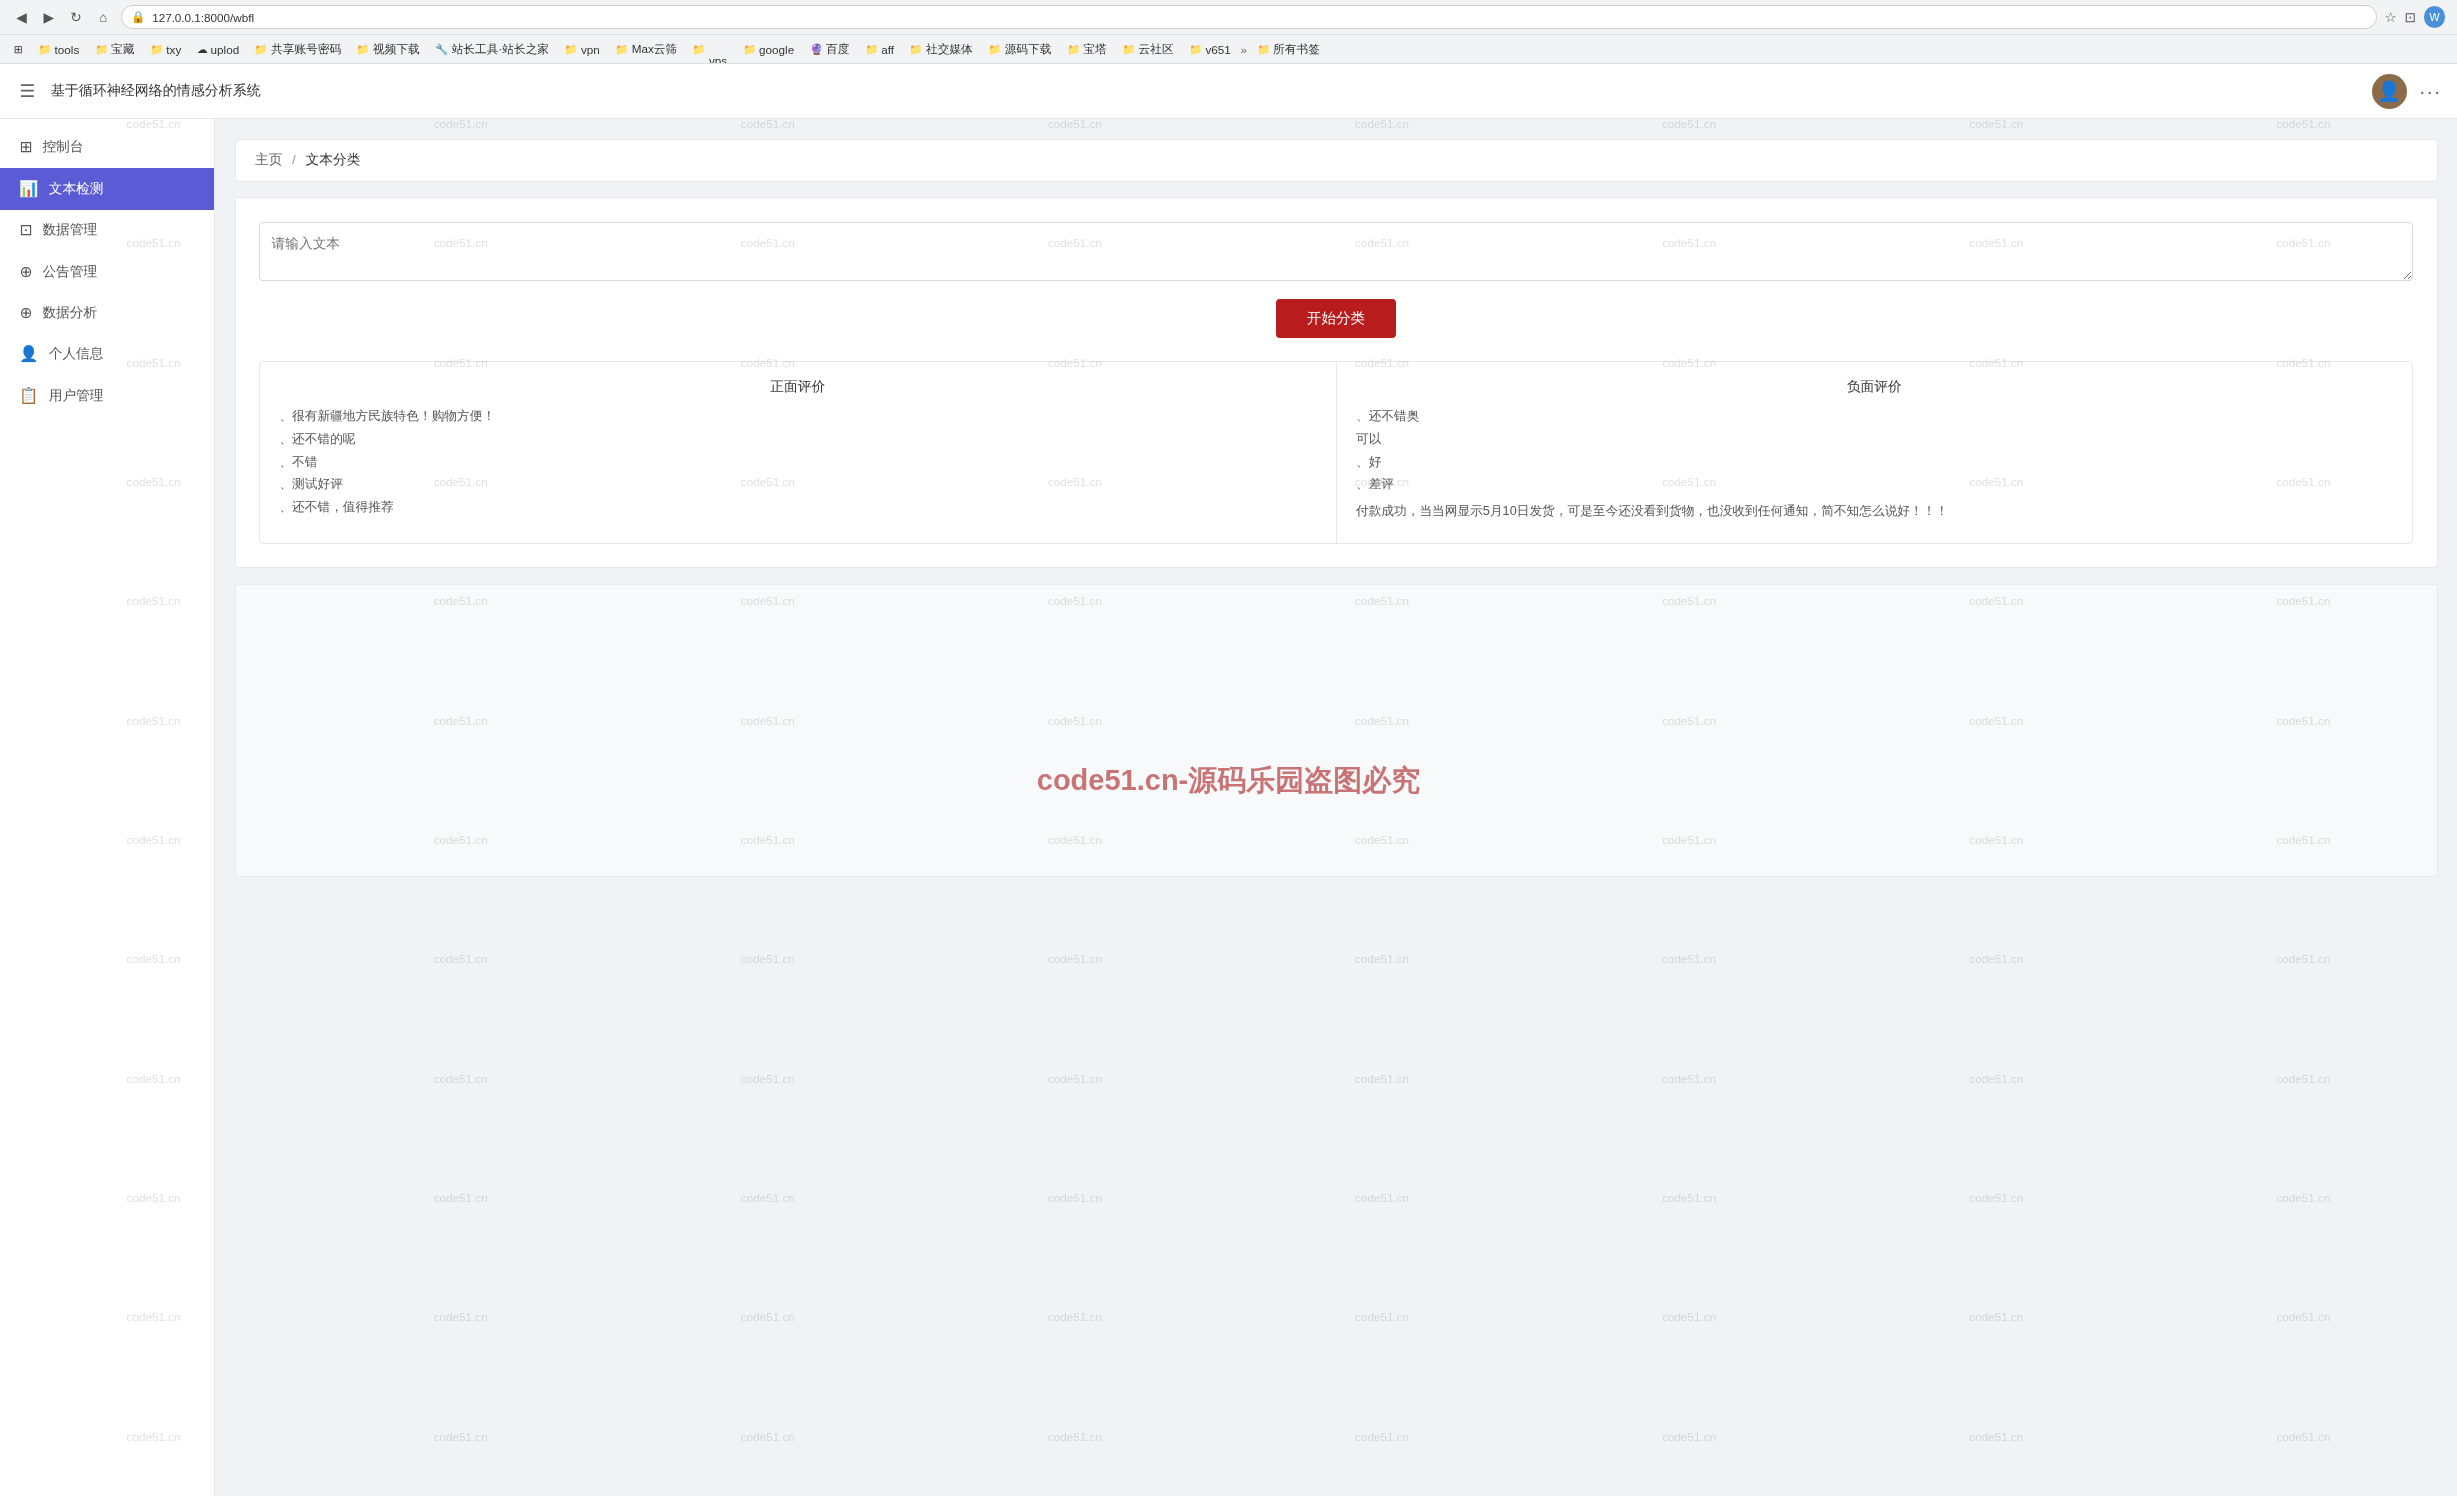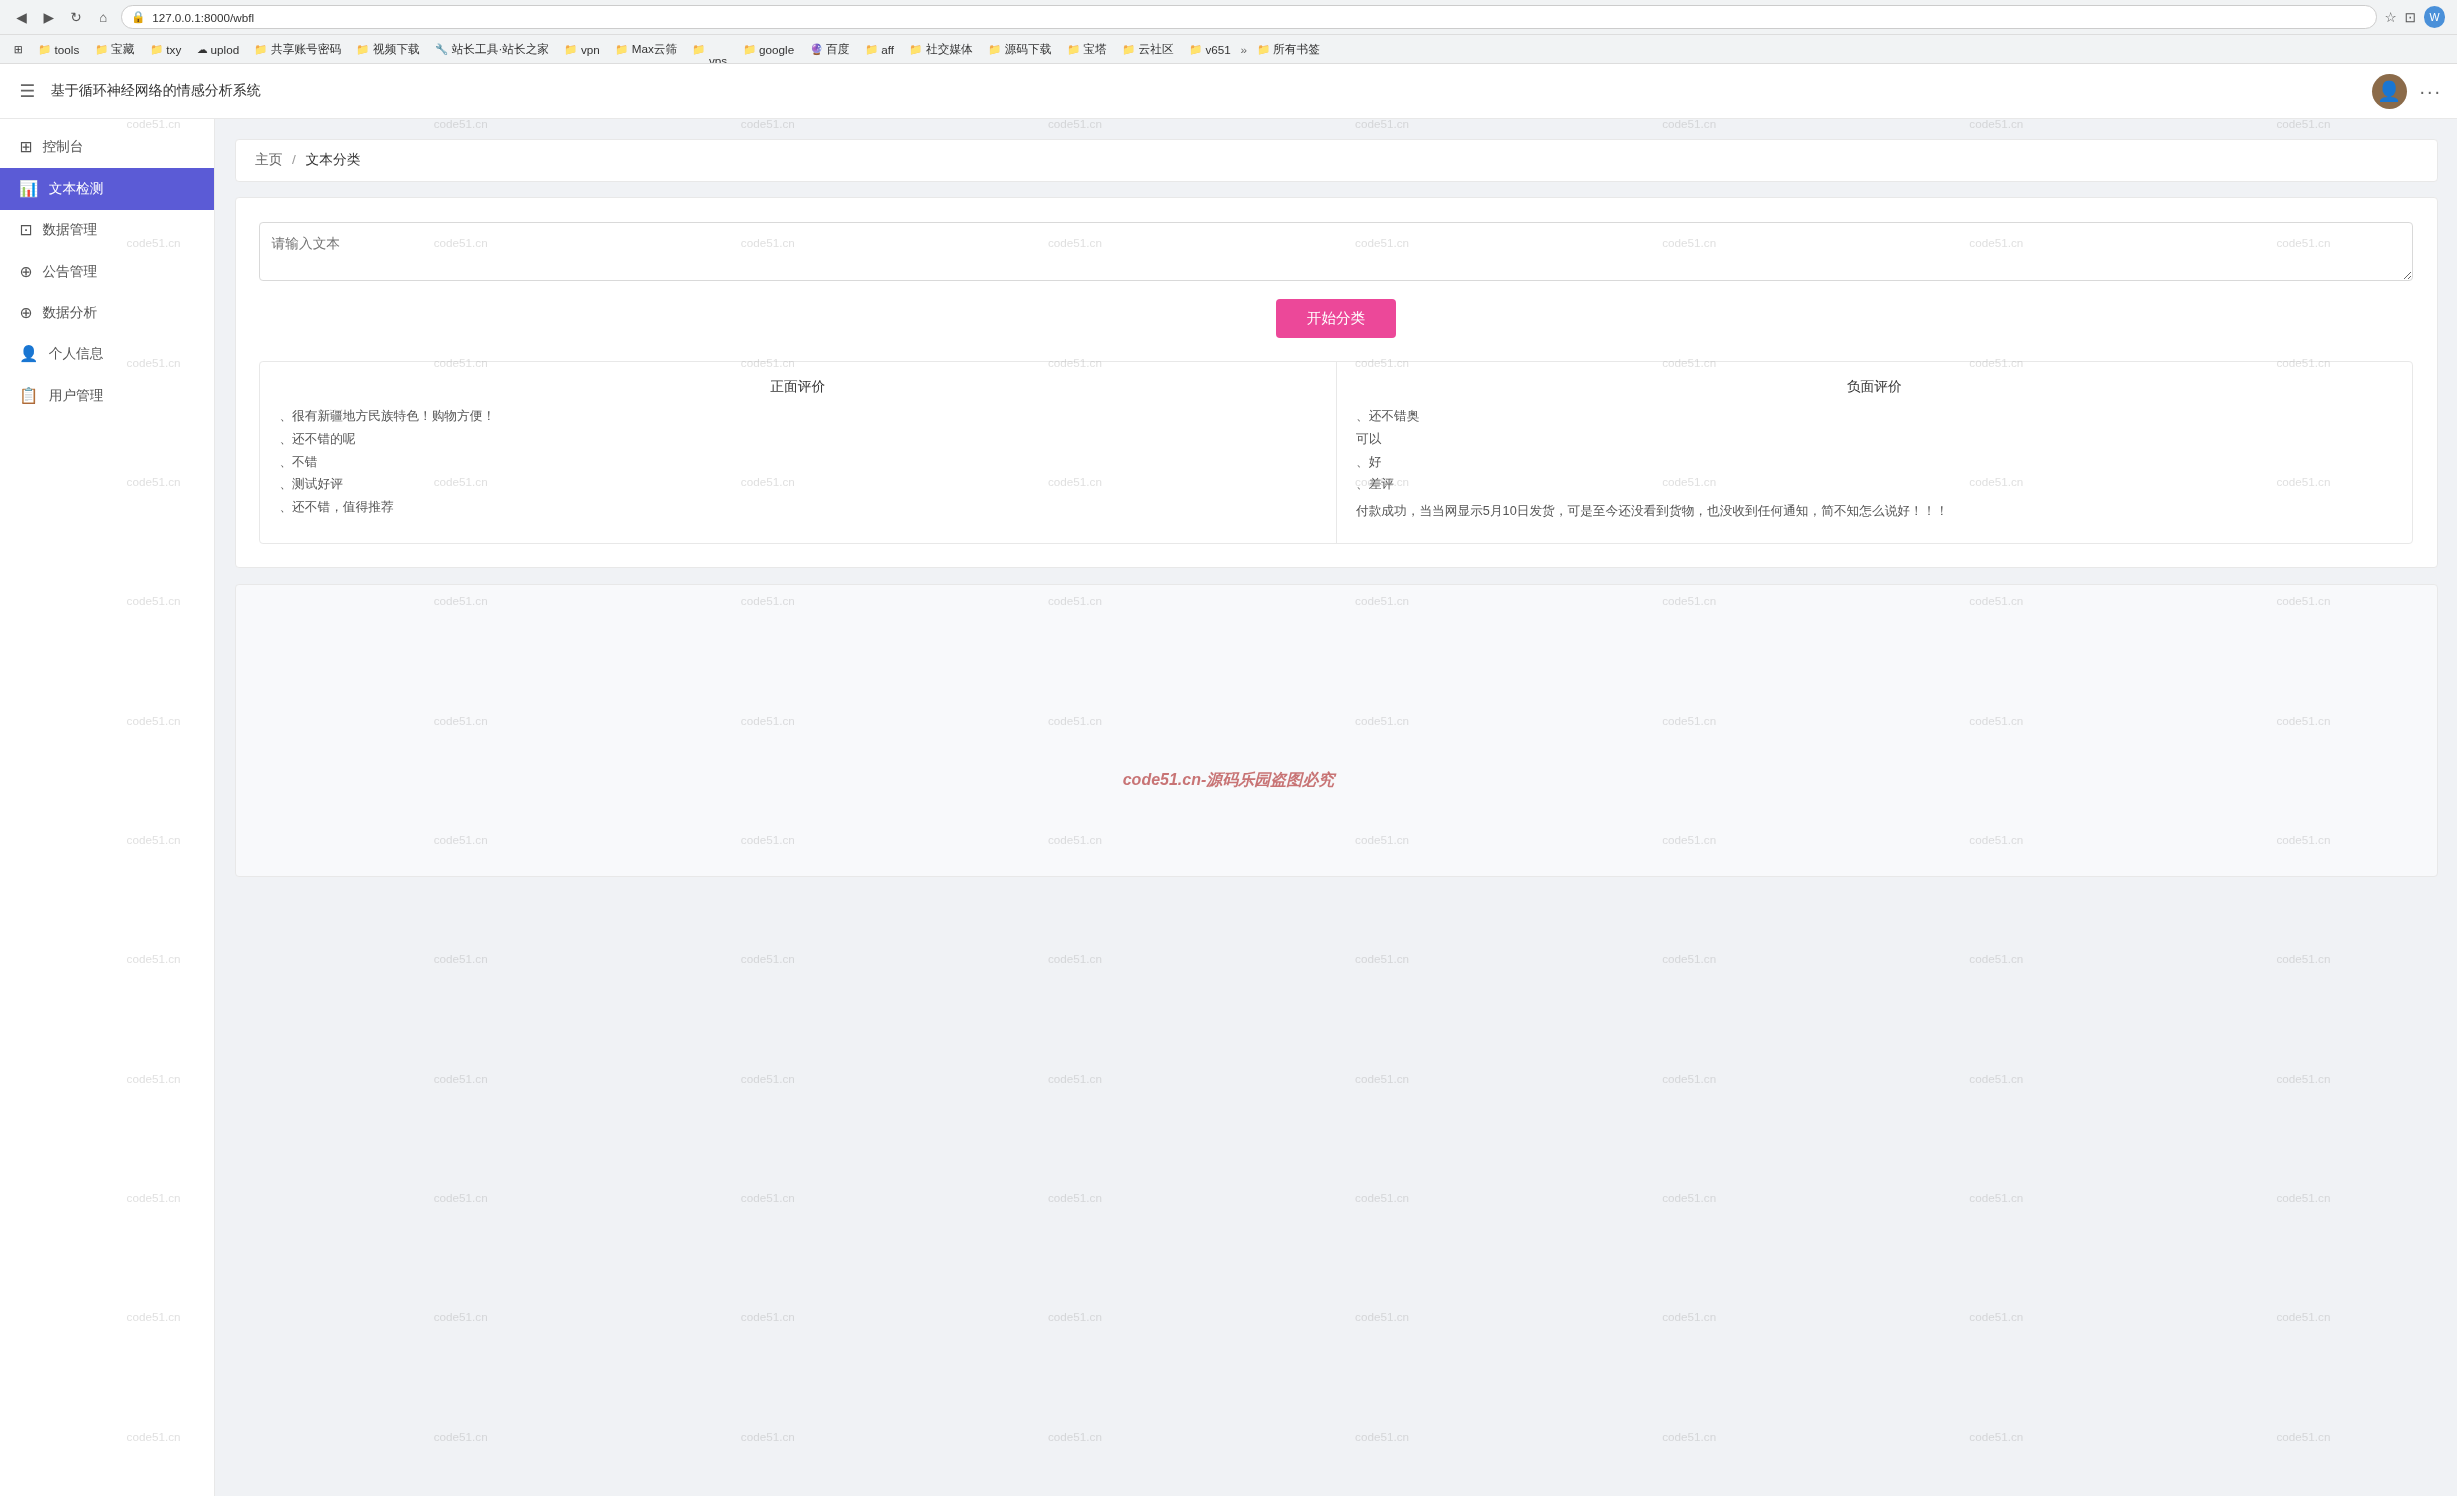--- a/index.html
+++ b/index.html
@@ -192,21 +192,21 @@
       color: #999;
       resize: vertical;
       outline: none;
       margin-bottom: 15.6px;
       font-family: inherit;
     }
 
     .classify-btn {
       display: block;
       margin: 0 auto 23.4px auto;
-      background: #ec4899;
+      background: #b91c1c;
       color: #fff;
       border: none;
       border-radius: 3.9px;
       padding: 9.8px 31px;
       font-size: 14.6px;
       cursor: pointer;
       font-family: inherit;
     }
 
     
@@ -268,29 +268,28 @@
       color: rgba(150, 150, 150, 0.3);
       white-space: nowrap;
     }
 
     
     .center-watermark {
       position: absolute;
       top: 50%;
       left: 50%;
       transform: translate(-50%, -50%);
-      font-size: 16px;
+      font-size: 29px;
       font-weight: bold;
       color: rgba(180, 60, 60, 0.7);
       text-align: center;
       line-height: 1.4;
       pointer-events: none;
       z-index: 200;
       white-space: nowrap;
-      font-style: italic;
     }
 
     .bottom-section {
       background: #f8f9fb;
       border: 1px solid #e8e8e8;
       border-radius: 3.9px;
       min-height: 293px;
       margin-top: 15.6px;
     }
   </style>

